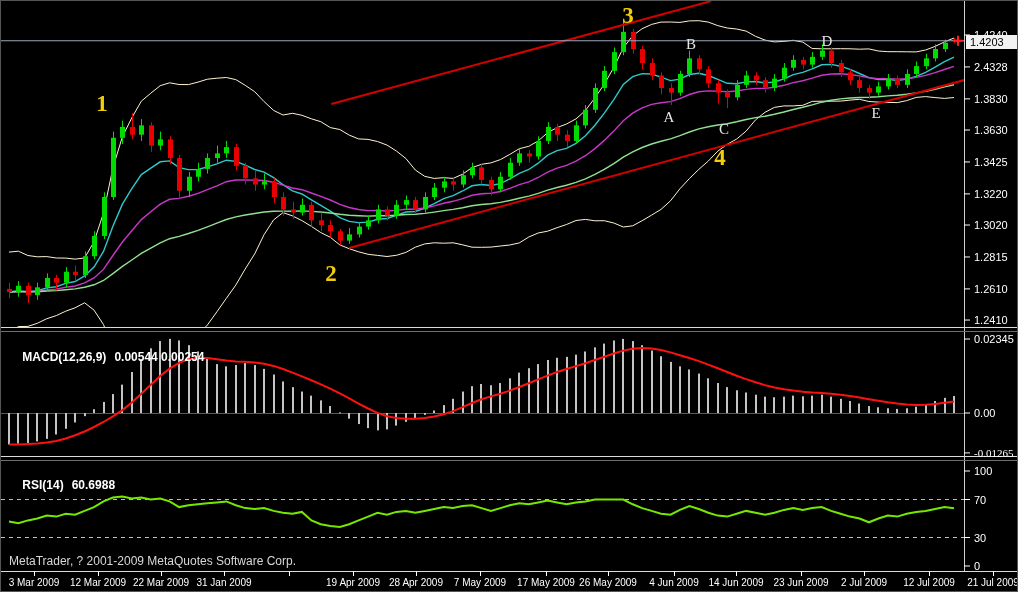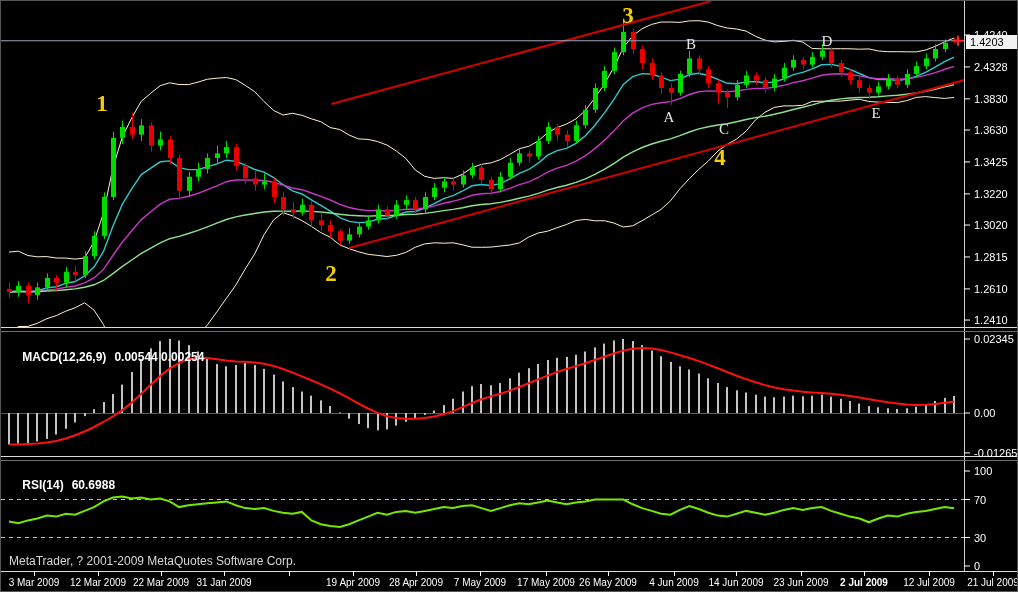--- a/index.html
+++ b/index.html
@@ -424,39 +424,39 @@
       <div class="tick-label" style="top: 97.8629px;">1.3830</div>
       <div class="tick-label" style="top: 129.016px;">1.3630</div>
       <div class="tick-label" style="top: 160.947px;">1.3425</div>
       <div class="tick-label" style="top: 192.879px;">1.3220</div>
       <div class="tick-label" style="top: 224.031px;">1.3020</div>
       <div class="tick-label" style="top: 255.963px;">1.2815</div>
       <div class="tick-label" style="top: 287.894px;">1.2610</div>
       <div class="tick-label" style="top: 319.047px;">1.2410</div>
       <div class="tick-label" style="top: 338.025px;">0.02345</div>
       <div class="tick-label" style="top: 412px;">0.00</div>
-      <div class="tick-label" style="top: 451.905px;">-0.01265</div>
+      <div class="tick-label" style="top: 451.905px; font-family: Liberation Serif, serif;">-0.01265</div>
       <div class="tick-label" style="top: 470px;">100</div>
       <div class="tick-label" style="top: 498.5px;">70</div>
       <div class="tick-label" style="top: 536.5px;">30</div>
       <div class="tick-label" style="top: 565px;">0</div>
       <div class="date-label" style="left: 33px;">3 Mar 2009</div>
       <div class="date-label" style="left: 97px;">12 Mar 2009</div>
       <div class="date-label" style="left: 160px;">22 Mar 2009</div>
       <div class="date-label" style="left: 223px;">31 Jan 2009</div>
       <div class="date-label" style="left: 288px; margin-top: 44px;">9 Apr 2009</div>
       <div class="date-label" style="left: 352px;">19 Apr 2009</div>
       <div class="date-label" style="left: 415px;">28 Apr 2009</div>
       <div class="date-label" style="left: 479px;">7 May 2009</div>
       <div class="date-label" style="left: 545px;">17 May 2009</div>
       <div class="date-label" style="left: 607px;">26 May 2009</div>
       <div class="date-label" style="left: 673px;">4 Jun 2009</div>
       <div class="date-label" style="left: 735px;">14 Jun 2009</div>
       <div class="date-label" style="left: 800px;">23 Jun 2009</div>
-      <div class="date-label" style="left: 863px; font-weight: bold;">2 Jul 2009</div>
+      <div class="date-label" style="left: 863px;">2 Jul 2009</div>
       <div class="date-label" style="left: 928px;">12 Jul 2009</div>
       <div class="date-label" style="left: 992px;">21 Jul 2009</div>
       <div class="anno anno-number" style="left: 101px; top: 103px;">1</div>
       <div class="anno anno-number" style="left: 330px; top: 273px;">2</div>
       <div class="anno anno-number" style="left: 627px; top: 15px;">3</div>
       <div class="anno anno-number" style="left: 719px; top: 157px;">4</div>
       <div class="anno anno-letter" style="left: 668px; top: 116px;">A</div>
       <div class="anno anno-letter" style="left: 690px; top: 43px;">B</div>
       <div class="anno anno-letter" style="left: 723px; top: 128px;">C</div>
       <div class="anno anno-letter" style="left: 826px; top: 40px;">D</div>

